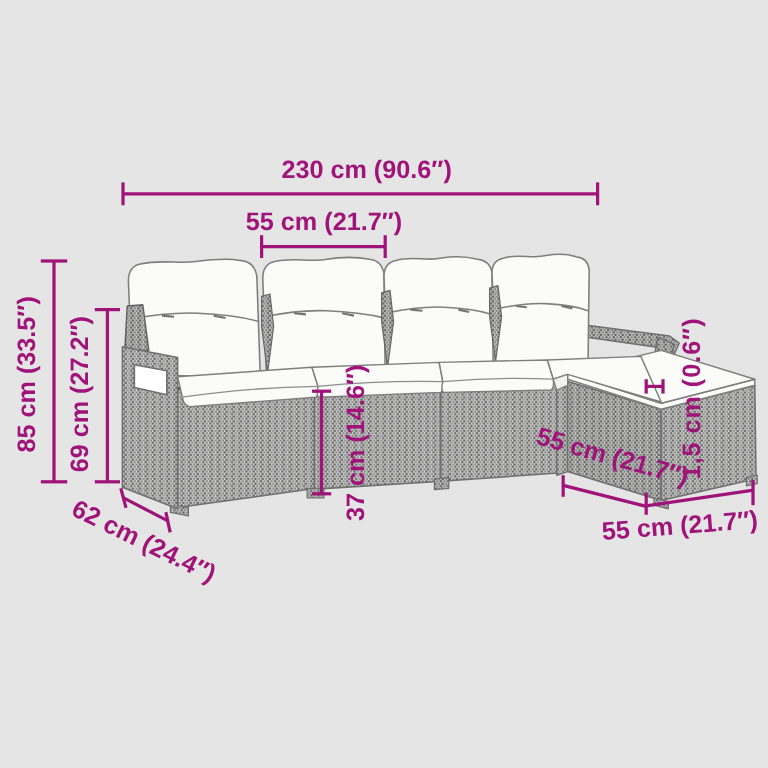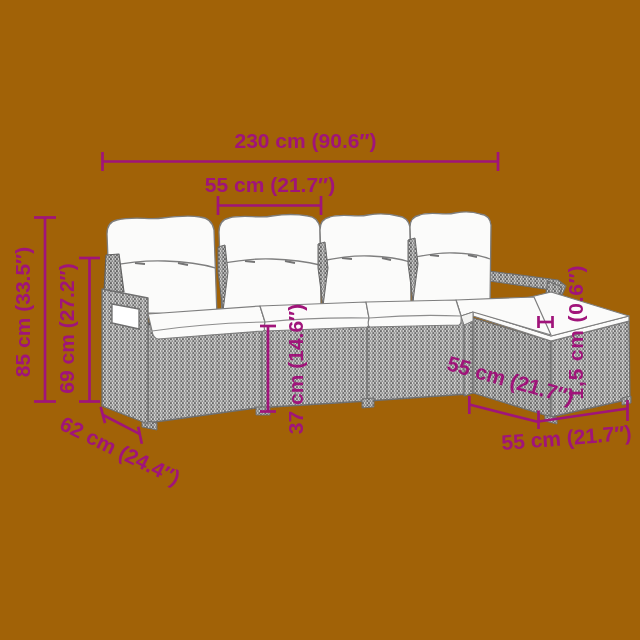--- a/index.html
+++ b/index.html
@@ -1,16 +1,16 @@
 <!DOCTYPE html>
 <html><head>
 <meta charset="utf-8">
 <style>
   html,body{margin:0;padding:0;background:#fff;}
-  #page{width:640px;height:640px;position:relative;background:#a16207;overflow:hidden;}
+  #page{width:640px;height:640px;position:relative;background:#e5e5e5;overflow:hidden;}
   svg{position:absolute;left:0;top:0;}
   text{font-family:"Liberation Sans",sans-serif;font-weight:bold;fill:#a0147a;}
 </style>
 </head>
 <body>
 
 <div id="page">
 <svg width="640" height="640" viewBox="0 0 640 640">
 <defs>
 

